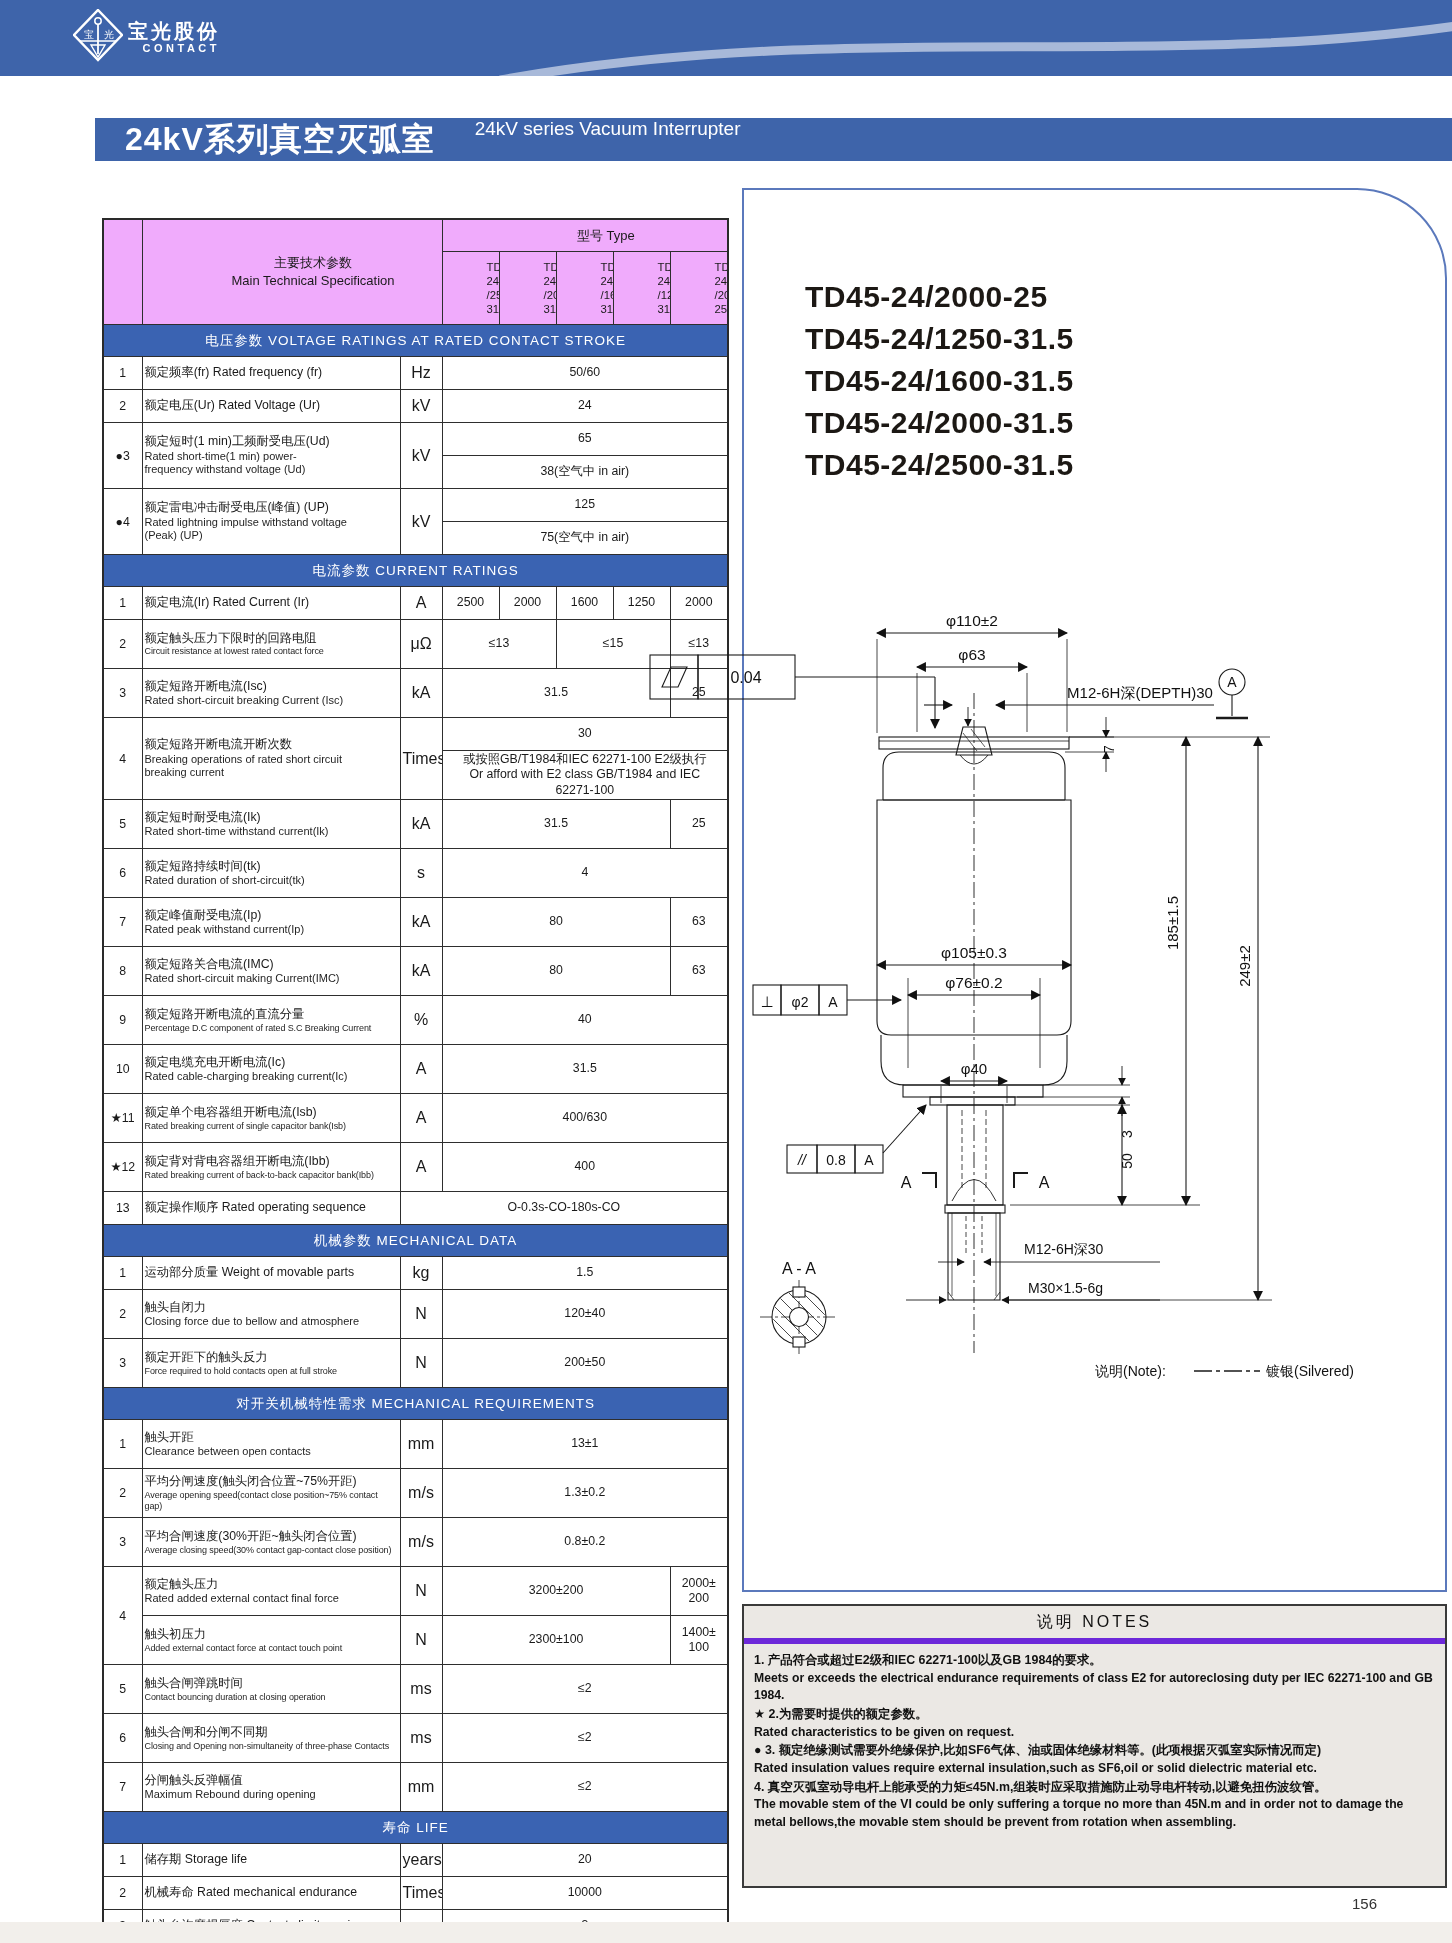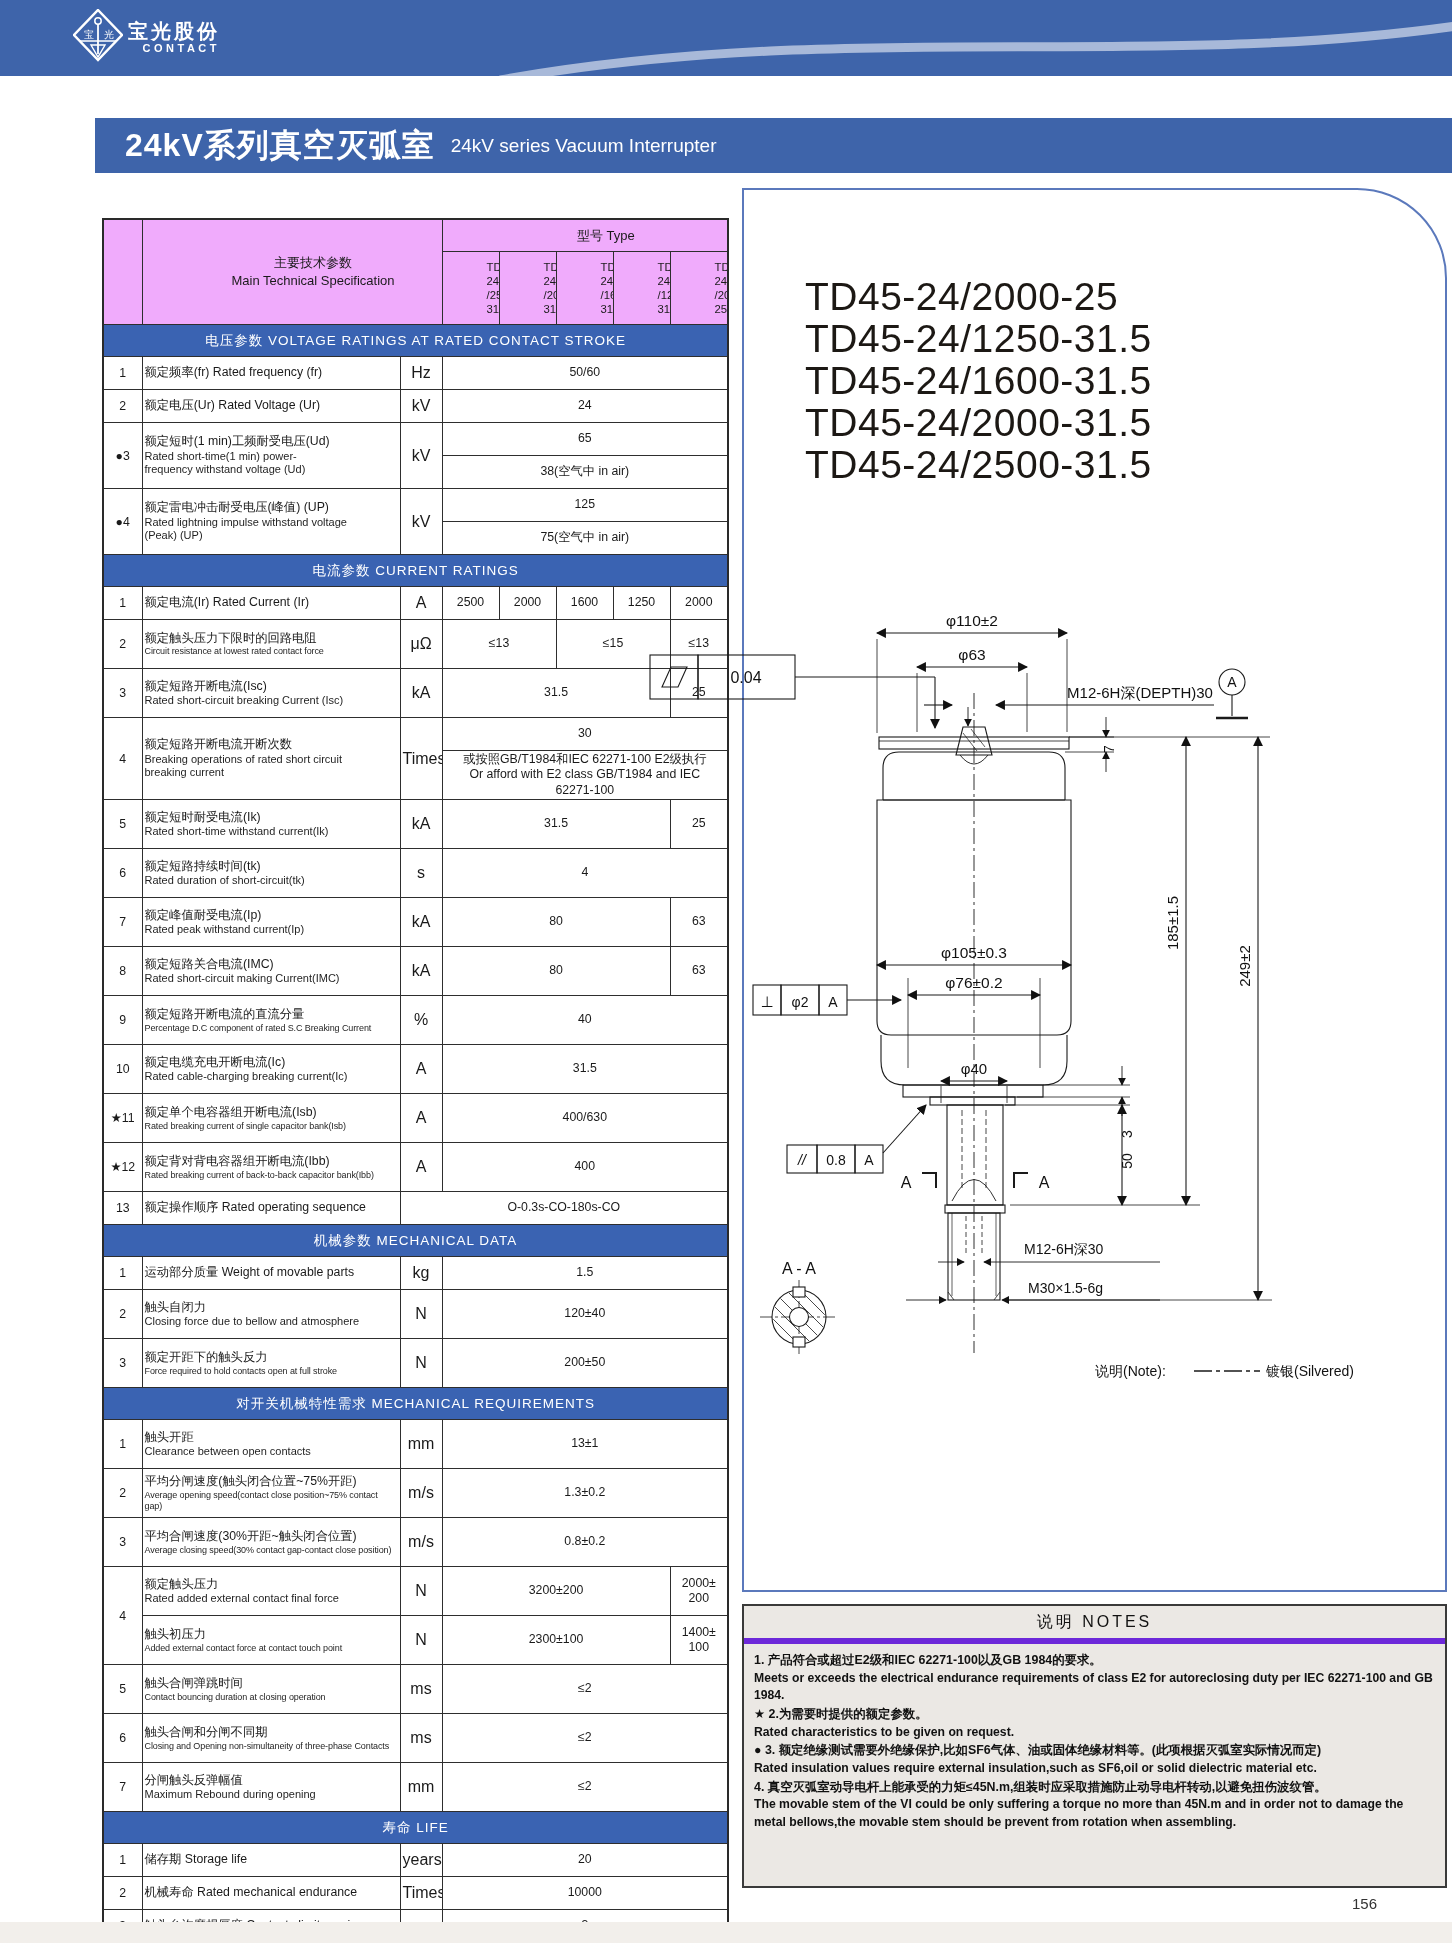--- a/index.html
+++ b/index.html
@@ -8,21 +8,21 @@
     font-family:"Liberation Sans","DejaVu Sans",sans-serif;color:#1a1a1a;overflow:hidden;
   }
   
   .topband{position:absolute;left:0;top:0;width:1452px;height:76px;background:#3E64AA;overflow:hidden;}
   .swoosh{position:absolute;left:0;top:0;}
   .logo{position:absolute;left:73px;top:9px;width:50px;height:56px;}
   .logo-text{position:absolute;left:128px;top:20px;color:#fff;text-align:right;}
   .logo-cn{font-size:20px;font-weight:bold;letter-spacing:3px;line-height:22px;}
   .logo-en{font-size:11px;font-weight:bold;letter-spacing:3.5px;line-height:12px;}
   
-  .titlebar{position:absolute;left:95px;top:118px;width:1357px;height:55px;background:#3E64AA;display:flex;align-items:center;}
+  .titlebar{position:absolute;left:95px;top:118px;width:1357px;height:43px;background:#3E64AA;display:flex;gap:24px;}
   .title-cn{font-size:32px;font-weight:bold;color:#fff;margin-left:30px;letter-spacing:1px;white-space:nowrap;}
   .title-en{font-size:19px;color:#fff;margin-left:16px;white-space:nowrap;}
   
   #spec-table{position:absolute;left:102px;top:218px;width:627px;border-collapse:collapse;table-layout:fixed;background:#fff;border:2px solid #2a2a2a;}
   #spec-table td,#spec-table th{border:1px solid #2e2e2e;padding:1px 2px;vertical-align:middle;overflow:hidden;}
   #spec-table th{background:#f0abfc;font-weight:normal;white-space:pre-line;padding-left:44px;}
   th.hd-no{font-size:12.5px;line-height:1.3;}
   th.hd-spec{font-size:13px;line-height:1.35;}
   th.hd-type{font-size:13px;height:29px;}
   th.hd-model{font-size:11.3px;line-height:1.25;height:70px;padding:0;}
@@ -31,21 +31,21 @@
   td.name{text-align:left;padding:2px 3px 2px 6px;}
   td.name .cn{font-size:12.3px;line-height:1.28;}
   td.name .en{font-size:11px;line-height:1.2;color:#1f1f1f;}
   td.name .sm{font-size:9px;letter-spacing:-0.1px;}
   td.unit{text-align:center;font-size:16px;padding:0;margin-top:25px;}
   td.val{text-align:center;font-size:12.3px;white-space:pre-line;line-height:1.25;}
   tr.h1>td{height:30px;} tr.h2>td{height:46px;}
   
   .panel{position:absolute;left:742px;top:188px;width:705px;height:1404px;border:2px solid #5B79BC;border-radius:0 90px 0 0;box-sizing:border-box;background:#fff;}
   .models{position:absolute;left:805px;top:276px;}
-  .models .model{font-size:39px;font-weight:normal;color:#1c1814;line-height:42px;letter-spacing:0.5px;white-space:nowrap;}
+  .models .model{font-size:30px;font-weight:bold;color:#1c1814;line-height:42px;letter-spacing:0.5px;white-space:nowrap;}
   .drawing-svg{position:absolute;left:600px;top:188px;width:847px;height:1404px;pointer-events:none;}
   .drawing-svg text{fill:#111;font-family:"Liberation Sans","DejaVu Sans",sans-serif;}
   
   .notesbox{position:absolute;left:742px;top:1604px;width:705px;height:284px;border:2px solid #3a3a3a;background:#EBE8E4;box-sizing:border-box;}
   .notes-title{height:32px;line-height:32px;border-bottom:6px solid #6d28d9;text-align:center;font-size:16px;letter-spacing:3px;color:#111;}
   .notes-body{padding:7px 10px 0 10px;color:#111;font-weight:bold;}
   .notes-body .cn{font-size:12.4px;line-height:1.5;}
   .notes-body .en{font-size:12.2px;line-height:1.45;}
   
   .pagenum{position:absolute;left:1352px;top:1895px;font-size:15px;color:#333;}

